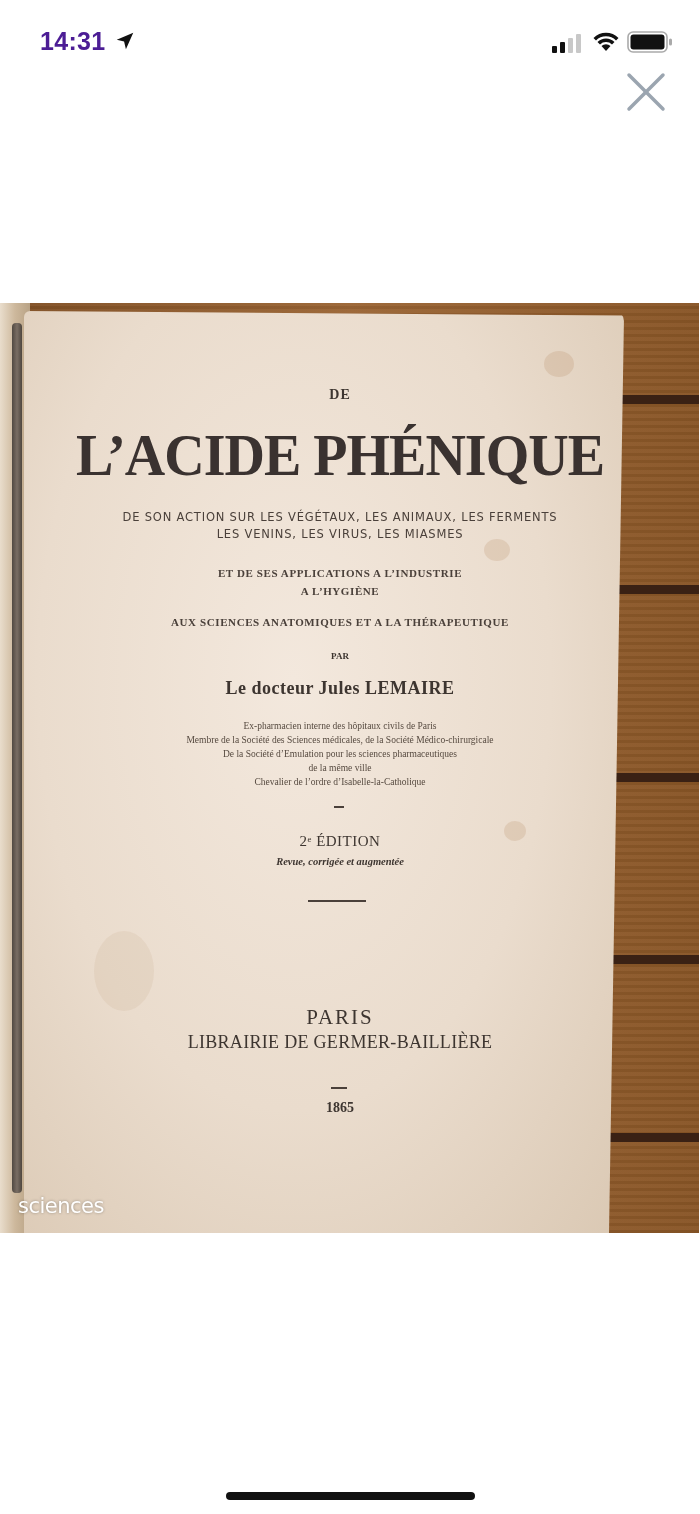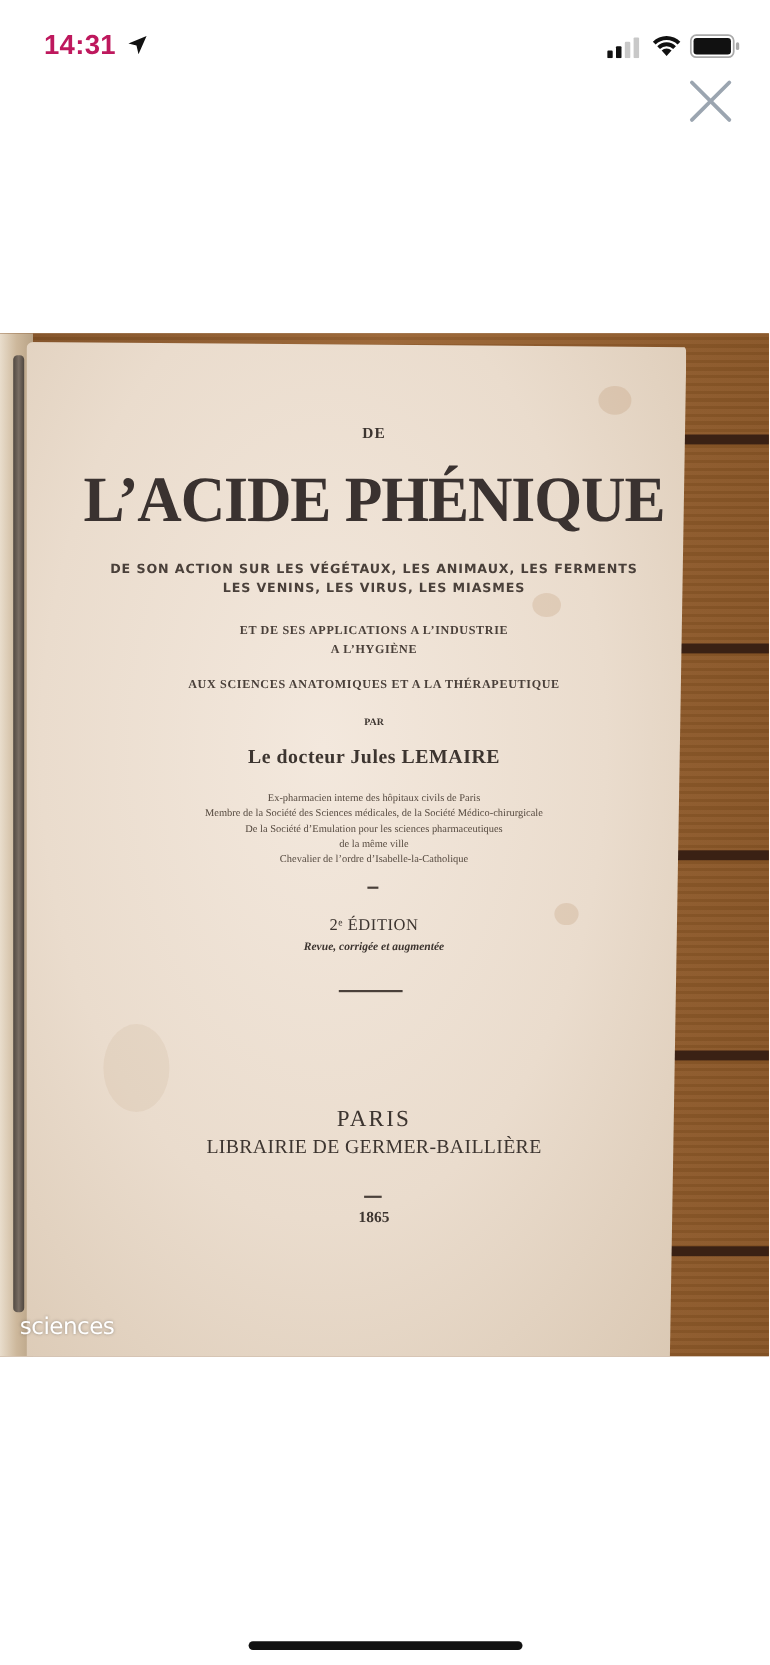--- a/index.html
+++ b/index.html
@@ -1,21 +1,21 @@
 <!DOCTYPE html>
 <html><head>
 <meta charset="utf-8">
 <style>
   html, body { margin:0; padding:0; }
   body {
     width:700px; height:1514px; background:#ffffff; position:relative; overflow:hidden;
     font-family:"Liberation Sans", sans-serif;
   }
   .status-bar { position:absolute; top:0; left:0; width:700px; height:80px; }
-  .time { position:absolute; left:40px; top:27px; font-size:25px; font-weight:bold; color:#be185d; letter-spacing:0.3px; }
+  .time { position:absolute; left:40px; top:27px; font-size:25px; font-weight:bold; color:#4c1d95; letter-spacing:0.3px; }
   .loc-icon { position:absolute; left:114px; top:30px; width:22px; height:22px; }
   .signal-icon { position:absolute; left:552px; top:33px; width:32px; height:20px; }
   .wifi-icon { position:absolute; left:592px; top:30px; width:28px; height:22px; }
   .battery-icon { position:absolute; left:627px; top:31px; width:46px; height:22px; }
   .close-btn { position:absolute; left:622px; top:68px; width:48px; height:48px; cursor:pointer; }
 
   .photo { position:absolute; left:0; top:303px; width:699px; height:930px; overflow:hidden;
     background:#8a5a2c; }
   .wood { position:absolute; left:0; top:0; width:700px; height:930px;
     background: repeating-linear-gradient(0deg, rgba(0,0,0,0.05) 0 3px, rgba(255,255,255,0.03) 3px 7px),
@@ -31,21 +31,21 @@
     clip-path: polygon(0 0, 100% 0.5%, 97.5% 100%, 0 100%);
     border-radius:6px 10px 0 0;
   }
   .stain { position:absolute; border-radius:50%; background:rgba(170,120,80,0.18); }
 
   .page-text { position:absolute; left:0; top:0; width:700px; height:930px; color:#3d3530;
     font-family:"Liberation Serif", serif; text-align:center; }
   .line { position:absolute; left:0; width:680px; text-align:center; white-space:nowrap; }
   .t-de { top:84px; font-size:14px; font-weight:bold; letter-spacing:1px; }
   .t-title { top:120px; font-size:56px; font-weight:bold; letter-spacing:-1px; color:#3a3230; transform:scaleY(1.05); }
-  .t-sub { font-family:"DejaVu Sans", sans-serif; font-size:11.5px; font-weight:bold; letter-spacing:0.8px; color:#4a403a; }
+  .t-sub { font-family:"DejaVu Sans", sans-serif; font-size:11.5px; font-weight:normal; letter-spacing:0.8px; color:#4a403a; }
   .t-sub1 { top:207px; }
   .t-sub2 { top:224px; }
   .t-small { font-size:11px; font-weight:bold; letter-spacing:0.6px; color:#4a403a; }
   .t-app1 { top:264px; }
   .t-app2 { top:282px; }
   .t-app3 { top:313px; }
   .t-par { top:348px; font-size:9px; font-weight:bold; }
   .t-author { top:375px; font-size:18px; font-weight:bold; letter-spacing:0.5px; }
   .t-cred { font-size:9.5px; color:#55493f; }
   .t-c1 { top:418px; } .t-c2 { top:432px; } .t-c3 { top:446px; } .t-c4 { top:460px; } .t-c5 { top:474px; }

